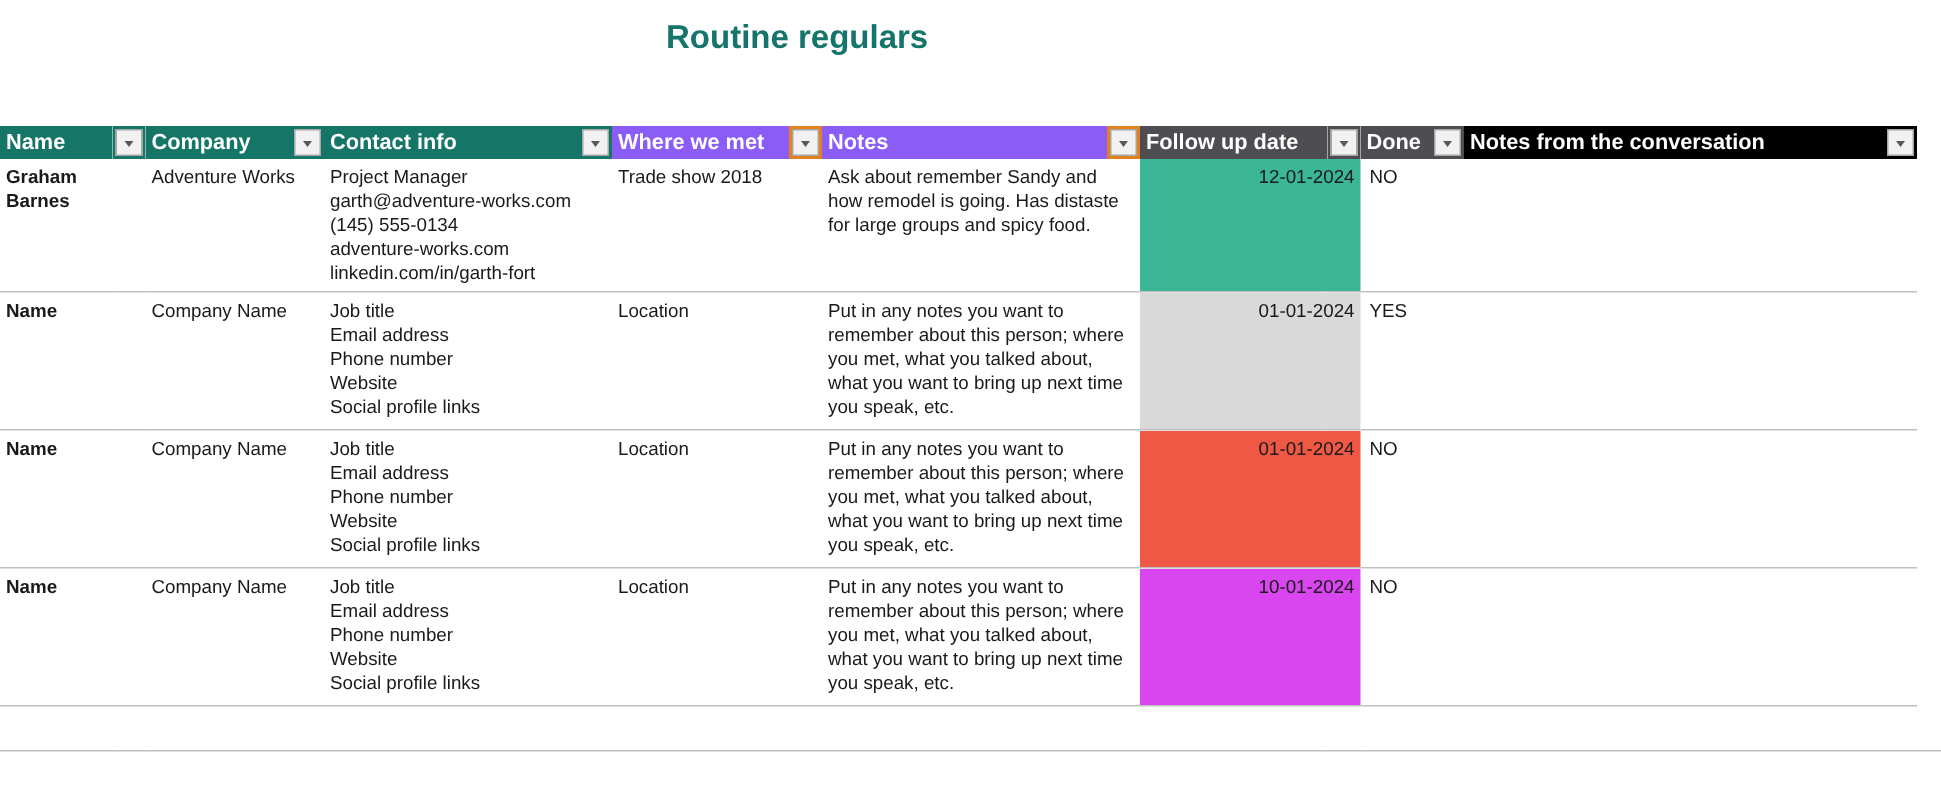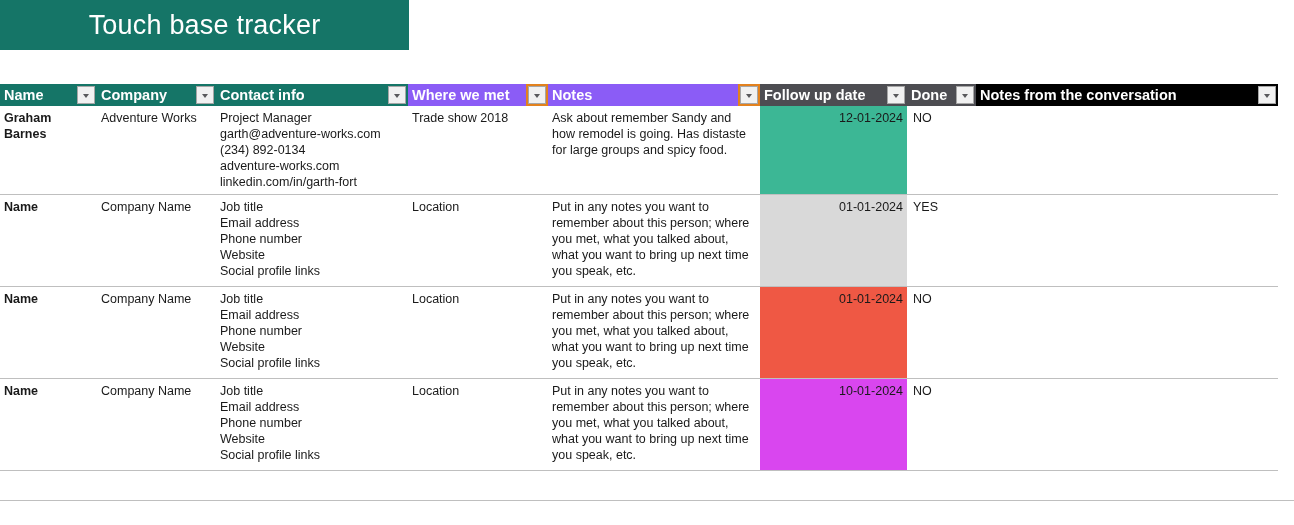--- a/index.html
+++ b/index.html
@@ -166,23 +166,21 @@
 
   .bottom-filler {
     width: 1294px;
     background: #ffffff;
   }
 </style>
 </head>
 <body>
 
 <div class="title-row">
-  <div class="title-banner">
-    <span class="title-banner-text">Touch base tracker</span>
-  </div>
+  <div class="subtitle-text">Routine regulars</div>
 </div>
 
 <div class="spacer-row"></div>
 
 <div class="sheet">
   <table class="tracker">
     <colgroup>
       <col class="c-name">
         <col class="c-namebtn">
       <col class="c-company">
@@ -248,21 +246,21 @@
       </tr>
     </thead>
 
     <tbody id="table-body">
         <tr style="height: 68px;">
           <td class="cell-name" colspan="2">Graham Barnes</td>
           <td colspan="2">Adventure Works</td>
           <td class="stack" colspan="2">
             <span>Project Manager</span>
             <span>garth@adventure-works.com</span>
-            <span>(234) 892-0134</span>
+            <span>(145) 555-0134</span>
             <span>adventure-works.com</span>
             <span>linkedin.com/in/garth-fort</span>
           </td>
           <td colspan="2">Trade show 2018</td>
           <td colspan="2">Ask about remember Sandy and how remodel is going. Has distaste for large groups and spicy food.</td>
           <td class="cell-date" colspan="2" style="background: rgb(60, 183, 149);">12-01-2024</td>
           <td class="cell-done" colspan="2">NO</td>
           <td colspan="2"></td>
           <td class="tail"></td>
         </tr>

